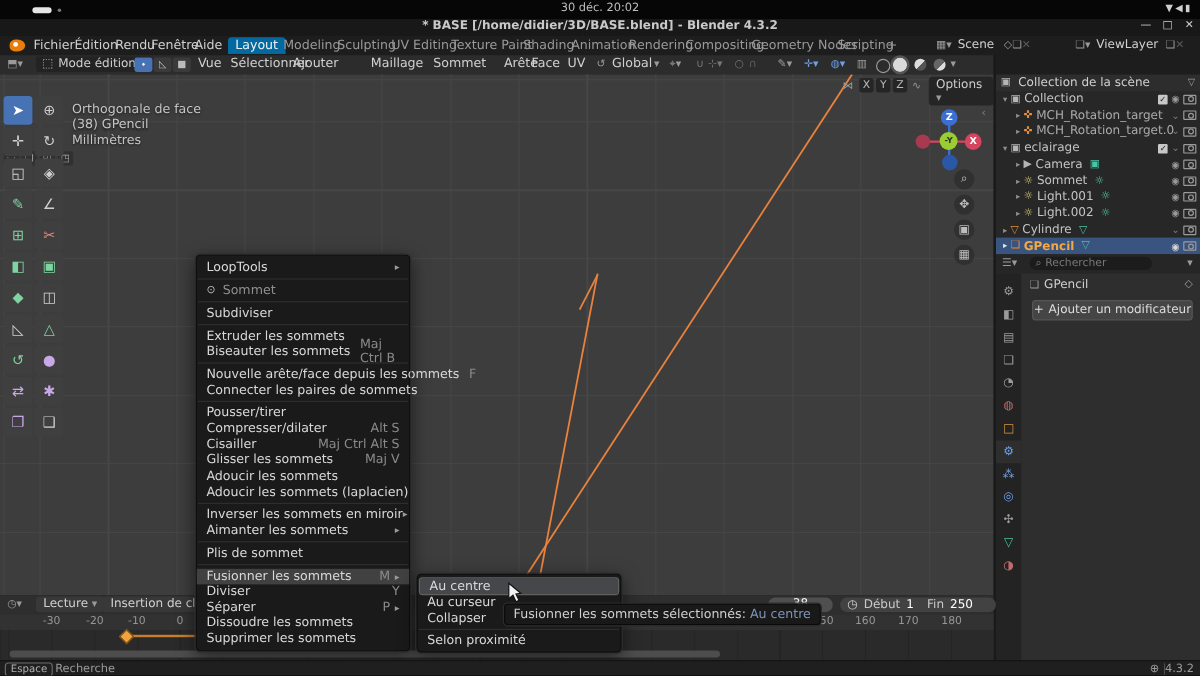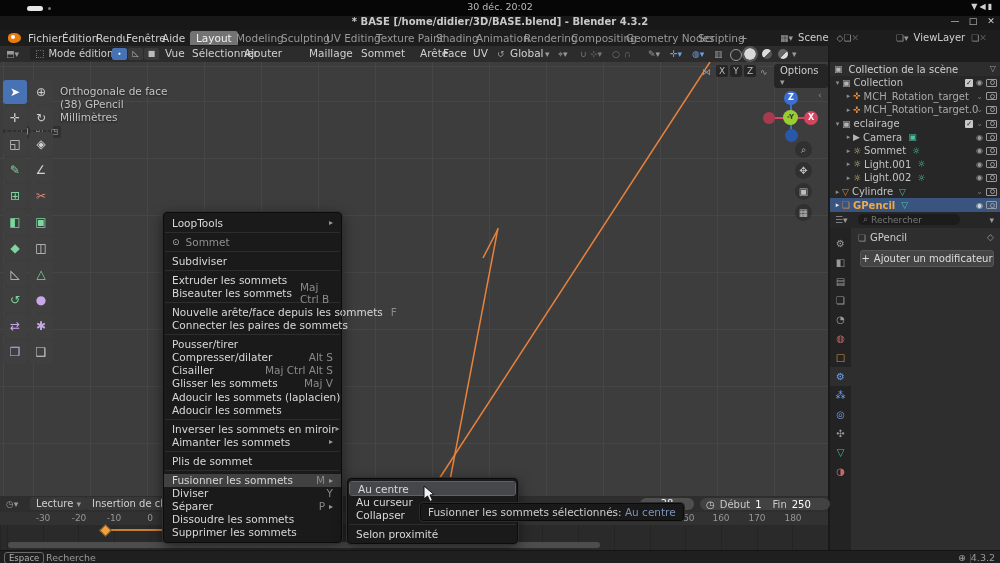--- a/index.html
+++ b/index.html
@@ -18,21 +18,21 @@
   #titlebar{left:0;top:16px;width:1000px;height:14px;background:#181818;}
   #wintitle{left:0;right:0;top:0;text-align:center;font-size:10px;font-weight:bold;color:#c9c9c9;}
   .winbtn{top:0;width:14px;text-align:center;color:#cfcfcf;font-size:9px;}
 
   
   #topbar{left:0;top:30px;width:1000px;height:16px;background:#1d1d1d;}
   #blenderlogo{left:8px;top:3px;width:13px;height:10px;background:#e87d0d;border-radius:45% 55% 55% 45%;}
   #blenderlogo:after{content:"";position:absolute;left:3px;top:2px;width:4px;height:4px;border-radius:50%;background:#fff;}
   .topmenu{top:1px;color:#cfcfcf;font-size:10.5px;padding:1px 4px;}
   .wstab{top:1px;color:#999;font-size:10.5px;padding:1px 6px;border-radius:3px 3px 0 0;}
-  .wstab.active{background:#737373;color:#f0f0f0;text-align:right;}
+  .wstab.active{background:#0369a1;color:#f0f0f0;text-align:right;}
   .mini{color:#9a9a9a;font-size:9px;}
   #scenebox,#vlbox{top:1px;height:13px;color:#cfcfcf;}
 
   
   #vpheader{left:0;top:46px;width:828px;height:16px;background:#2c2c2c;}
   .hmenu{top:1px;color:#d0d0d0;font-size:10.5px;}
   .hbtn{background:#232323;border-radius:2px;color:#cfcfcf;}
   .selmode{top:2px;width:15px;height:12px;border-radius:2px;background:#3a3a3a;color:#bbb;font-size:8px;text-align:center;line-height:12px;}
   .selmode.active{background:#4772b3;color:#fff;}
 
@@ -520,24 +520,24 @@
       </div>
     <div class="mi">
         <span class="ml">Cisailler</span>
         <span class="ms">Maj Ctrl Alt S</span>
       </div>
     <div class="mi">
         <span class="ml">Glisser les sommets</span>
         <span class="ms">Maj V</span>
       </div>
     <div class="mi">
+        <span class="ml">Adoucir les sommets</span>
+      </div>
+    <div class="mi">
         <span class="ml">Adoucir les sommets (laplacien)</span>
-      </div>
-    <div class="mi">
-        <span class="ml">Adoucir les sommets</span>
       </div>
     <div class="msep"></div>
     <div class="mi">
         <span class="ml">Inverser les sommets en miroir</span>
         <span class="ma">▸</span>
       </div>
     <div class="mi">
         <span class="ml">Aimanter les sommets</span>
         <span class="ma">▸</span>
       </div>

